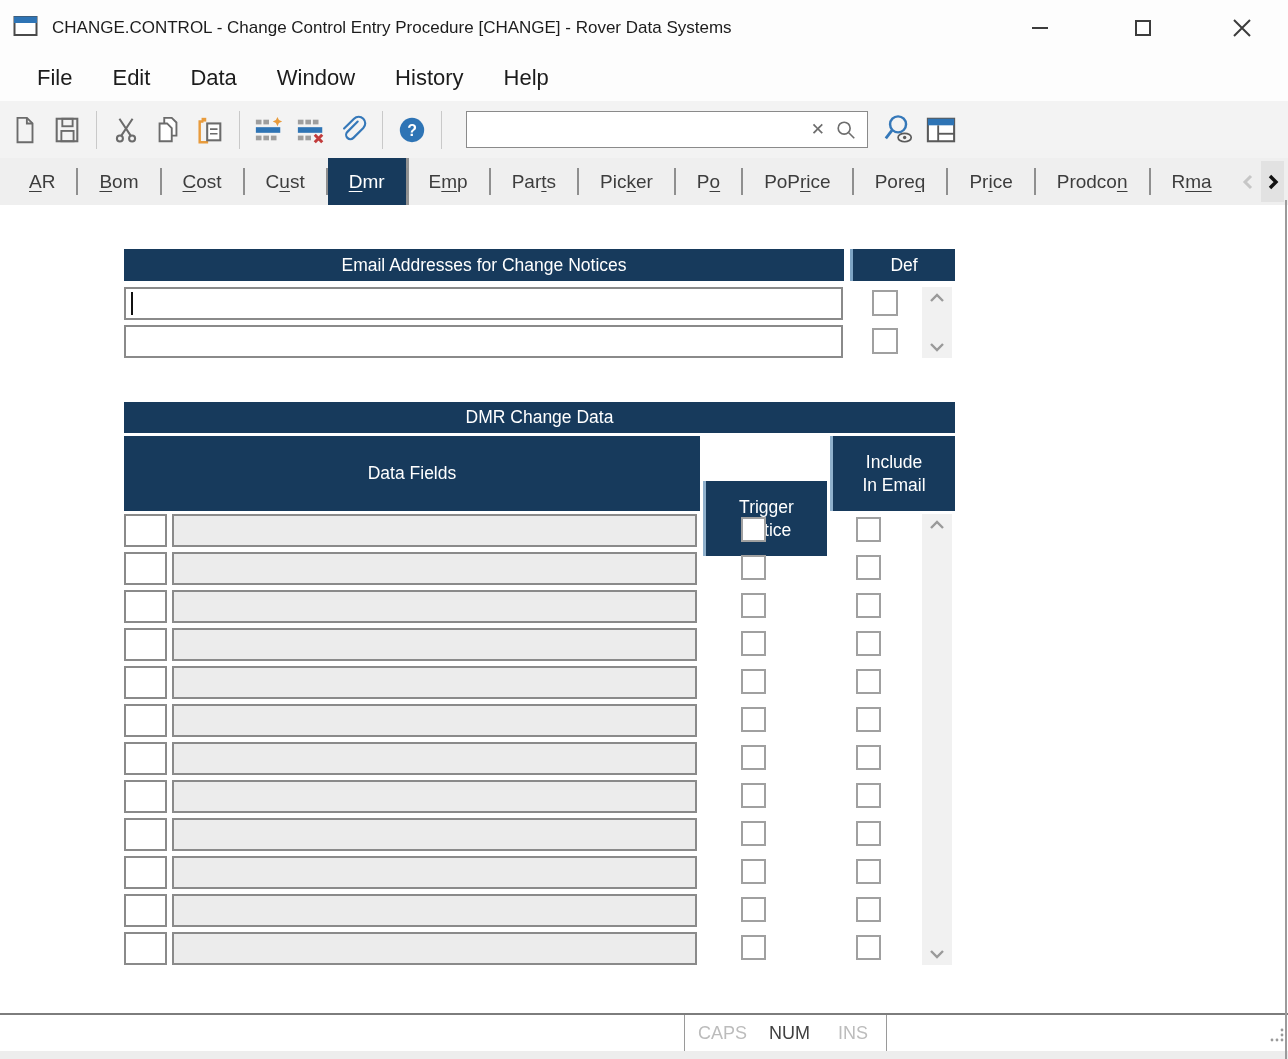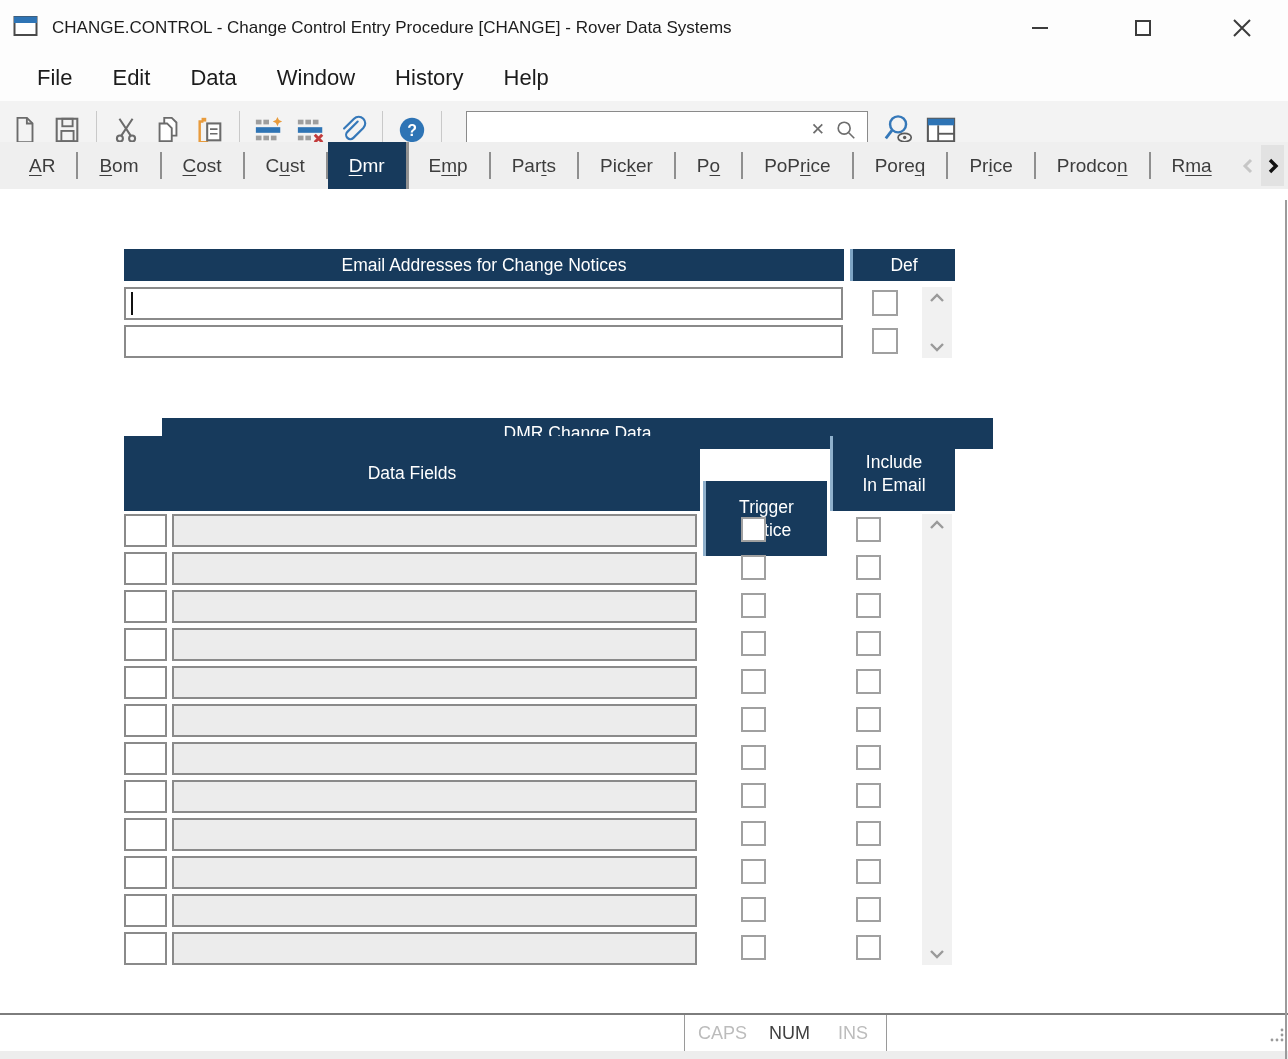--- a/index.html
+++ b/index.html
@@ -26,21 +26,21 @@
              background:#f3f3f3; display:flex; align-items:center; padding-left:4px; }
   .tb-btn { width:42px; height:44px; display:flex; align-items:center; justify-content:center; }
   .tb-sep { width:1px; height:38px; background:#c9c9c9; margin:0 8px; }
   .searchbox { width:402px; height:37px; background:#fff; border:1px solid #8a8a8a;
                margin-left:16px; display:flex; align-items:center; padding:0 10px; }
   .searchbox input { flex:1; border:none; outline:none; font-size:16px; height:30px;
                      font-family:inherit; background:transparent; }
   .search-clear { color:#6d6d6d; font-size:17px; padding:0 10px; }
 
   
-  .tabstrip { position:absolute; left:0; top:142px; width:100%; height:47px;
+  .tabstrip { position:absolute; left:0; top:158px; width:100%; height:47px;
               background:#efefef; display:flex; align-items:stretch; padding-left:8px; }
   .tab { font-size:19px; color:#3d3d3d; padding:0 21px; line-height:47px; white-space:nowrap; cursor:default; }
   .tab .key { text-decoration:underline; text-underline-offset:3px; }
   .tab.selected { background:#173A5C; color:#fff; box-shadow:3px 0 0 rgba(70,70,70,.55); }
   .tab-divider { width:2px; height:27px; background:#8f8f8f; align-self:center; }
   .tab-scroll { position:absolute; top:3px; width:23px; height:41px; display:flex;
                 align-items:center; justify-content:center; }
   .tab-scroll-left { right:29px; background:#efefef; }
   .tab-scroll-right { right:4px; background:#e2e2e2; }
 
@@ -58,21 +58,21 @@
                             font-size:16px; padding:0 6px; font-family:inherit; }
   .caret { position:absolute; left:5px; top:3px; width:2px; height:23px; background:#111; }
   .checkbox { position:absolute; width:26px; height:26px; border:2px solid #a0a0a0; background:#fff; }
   .cb-def { left:748px; top:3px; }
   .vscroll { position:absolute; left:798px; width:30px; background:#f1f1f1; }
   .vs-up { position:absolute; top:5px; left:6px; }
   .vs-down { position:absolute; bottom:5px; left:6px; }
   .email-scroll { top:38px; height:71px; }
 
   .dmr-section { position:absolute; left:124px; top:402px; width:831px; height:570px; }
-  .dmr-title { position:absolute; left:0; top:16px; width:831px; height:31px;margin-left:38px; }
+  .dmr-title { position:absolute; left:0; top:0; width:831px; height:31px; }
   .dmr-col { position:absolute; top:34px; height:75px; flex-direction:column; line-height:23px; }
   .col-fields { left:0; width:576px; }
   .col-trigger { left:579px; width:124px; border-left:3px solid #8FB0CC;margin-top:45px; }
   .col-include { left:706px; width:125px; border-left:3px solid #8FB0CC; }
   .dmr-row { position:absolute; left:0; width:831px; height:33px; }
   .code-input { position:absolute; left:0; top:0; width:43px; height:33px;
                 border:2px solid #8a8a8a; background:#fff; outline:none;
                 font-size:16px; padding:0 4px; font-family:inherit; }
   .field-display { position:absolute; left:48px; top:0; width:525px; height:33px;
                    border:2px solid #8a8a8a; background:#ececec; }

